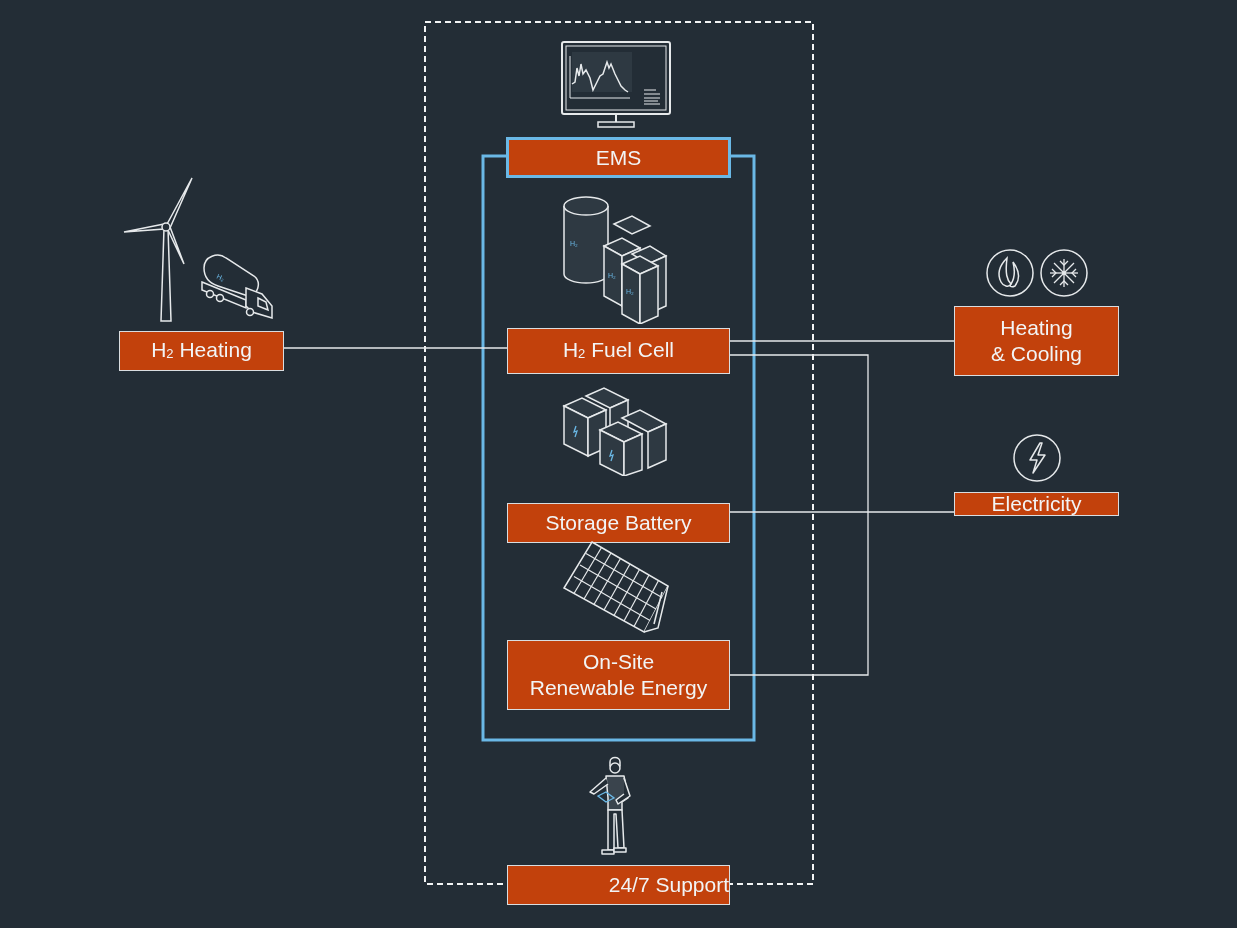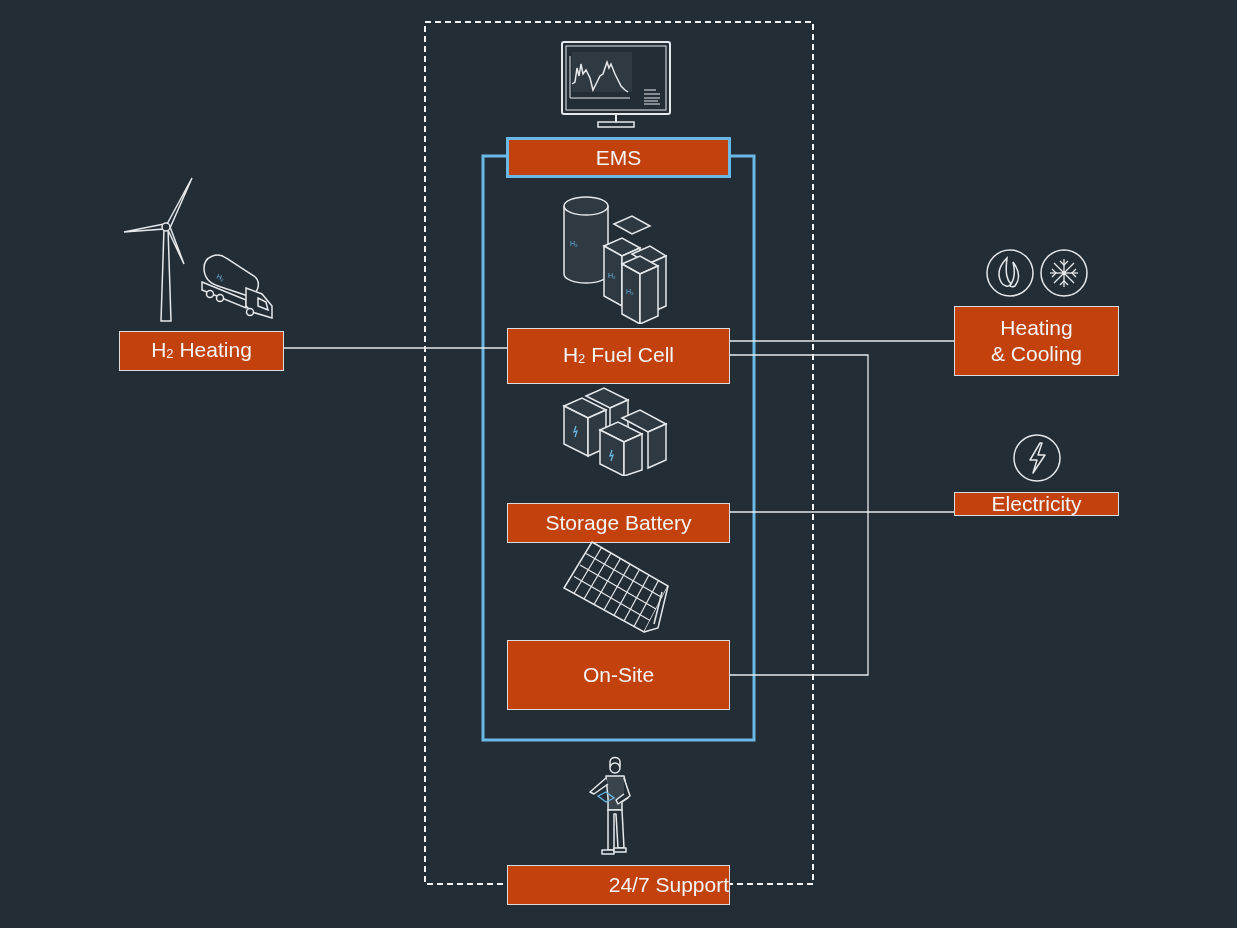--- a/index.html
+++ b/index.html
@@ -92,21 +92,21 @@
     <path d="M88,70 L106,62 L106,112 L88,120 Z"></path>
     <path d="M62,70 L80,62 L98,72 L80,80 Z"></path>
     <path d="M62,70 L80,80 L80,130 L62,120 Z"></path>
     <path d="M80,80 L98,72 L98,122 L80,130 Z"></path>
   </g>
   <text x="10" y="52" fill="#6ab8e6" font-size="7" font-family="Liberation Sans, sans-serif">H₂</text>
   <text x="48" y="84" fill="#6ab8e6" font-size="7" font-family="Liberation Sans, sans-serif">H₂</text>
   <text x="66" y="100" fill="#6ab8e6" font-size="7" font-family="Liberation Sans, sans-serif">H₂</text>
 </svg>
 
-<div class="box" style="left:507px;top:328px;width:223px;height:56px;">
+<div class="box" style="left:507px;top:328px;width:223px;height:46px;">
   <span><span>H</span><sub class="h2">2</sub><span> Fuel Cell</span></span>
 </div>
 
 <svg class="icon" style="left:562px;top:386px" width="108" height="90" viewBox="0 0 108 90">
   <g fill="#2e3942" stroke="#e6e9eb" stroke-width="1.5">
     <path d="M24,10 L42,2 L66,14 L48,22 Z"></path>
     <path d="M48,22 L66,14 L66,50 L48,58 Z"></path>
     <path d="M2,20 L20,12 L44,24 L26,32 Z"></path>
     <path d="M2,20 L26,32 L26,70 L2,58 Z"></path>
     <path d="M26,32 L44,24 L44,62 L26,70 Z"></path>
@@ -139,20 +139,21 @@
     <line x1="87" y1="35" x2="62" y2="81"></line>
     <line x1="96.5" y1="40.5" x2="72" y2="86.5"></line>
     <line x1="24" y1="13.5" x2="100" y2="57.5"></line>
     <line x1="18" y1="25" x2="94" y2="69"></line>
     <line x1="12" y1="36.5" x2="88" y2="80.5"></line>
   </g>
 </svg>
 
 <div class="box" style="left:507px;top:640px;width:223px;height:70px;flex-direction:column;">
   <span>On-Site</span>
+  <span>Renewable Energy</span>
 </div>
 
 <svg class="icon" style="left:985px;top:248px" width="50" height="50" viewBox="0 0 50 50">
   <circle cx="25" cy="25" r="23" fill="none" stroke="#e6e9eb" stroke-width="1.5"></circle>
   <path d="M22,10 C14,18 12,26 16,34 C18,38 24,40 26,36 C22,32 20,26 22,10 Z" fill="none" stroke="#e6e9eb" stroke-width="1.5"></path>
   <path d="M28,14 C34,22 36,30 30,38 C26,40 24,38 26,36 C30,30 30,22 28,14 Z" fill="none" stroke="#e6e9eb" stroke-width="1.5"></path>
 </svg>
 <svg class="icon" style="left:1039px;top:248px" width="50" height="50" viewBox="0 0 50 50">
   <circle cx="25" cy="25" r="23" fill="none" stroke="#e6e9eb" stroke-width="1.5"></circle>
   <g stroke="#e6e9eb" stroke-width="1.3" fill="none">

